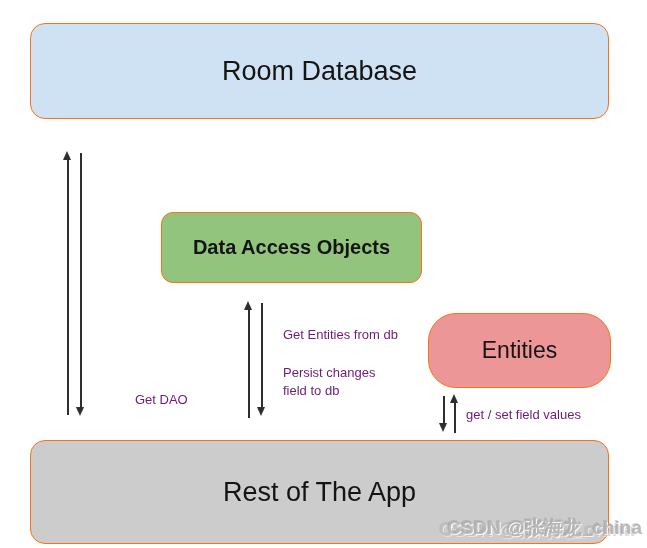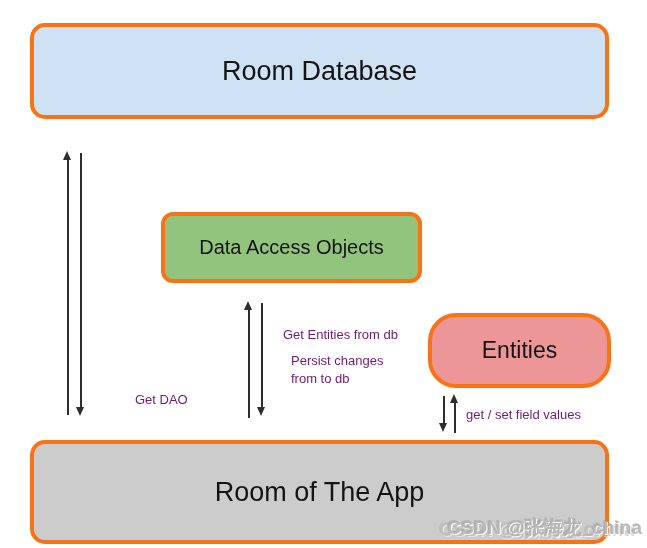--- a/index.html
+++ b/index.html
@@ -6,32 +6,32 @@
   .canvas {
     position: relative;
     width: 647px;
     height: 548px;
     background: #ffffff;
     font-family: "Liberation Sans", sans-serif;
     overflow: hidden;
   }
   .box {
     position: absolute;
-    border: 4px solid #f97316;
+    border: 1px solid #f97316;
     display: flex;
     align-items: center;
     justify-content: center;
     box-sizing: border-box;
   }
   .box-label {
     color: #141414;
     white-space: nowrap;
   }
   .box-room    { left: 30px;  top: 23px;  width: 579px; height: 96px;  border-radius: 15px; }
-  .box-dao     { left: 161px; top: 212px; width: 261px; height: 71px;  border-radius: 12px; }
+  .box-dao     { left: 161px; top: 212px; width: 261px; height: 71px;  border-radius: 12px; font-weight: bold; }
   .box-entities{ left: 428px; top: 313px; width: 183px; height: 75px;  border-radius: 28px; }
   .box-rest    { left: 30px;  top: 440px; width: 579px; height: 104px; border-radius: 15px; }
   .fs-lg { font-size: 27px; }
   .fs-md { font-size: 20px; }
   .fs-en { font-size: 23px; }
 
   .vline {
     position: absolute;
     width: 2px;
     background: #2e2e2e;
@@ -89,21 +89,21 @@
 
   <div class="box box-dao" style="background-color: rgb(147, 196, 125);">
     <span class="box-label fs-md">Data Access Objects</span>
   </div>
 
   <div class="box box-entities" style="background-color: rgb(236, 150, 152);">
     <span class="box-label fs-en">Entities</span>
   </div>
 
   <div class="box box-rest" style="background-color: rgb(204, 204, 204);">
-    <span class="box-label fs-lg">Room of The App</span>
+    <span class="box-label fs-lg">Rest of The App</span>
   </div>
 
   <div class="head up" style="left:63px;  top:151px;"></div>
   <div class="vline" style="left:67px;  top:159px; height:256px;"></div>
   <div class="vline" style="left:80px;  top:153px; height:255px;"></div>
   <div class="head down" style="left:76px;  top:407px;"></div>
 
   <div class="head up" style="left:244px; top:301px;"></div>
   <div class="vline" style="left:248px; top:309px; height:109px;"></div>
   <div class="vline" style="left:261px; top:303px; height:105px;"></div>
@@ -111,23 +111,23 @@
 
   <div class="vline" style="left:443px; top:396px; height:28px;"></div>
   <div class="head down" style="left:439px; top:423px;"></div>
   <div class="head up" style="left:450px; top:394px;"></div>
   <div class="vline" style="left:454px; top:402px; height:31px;"></div>
 
   <div class="flow-label" style="left:92px;  top:391px;margin-left:43px;">Get DAO</div>
 
   <div class="flow-label" style="left:283px; top:326px;">Get Entities from db</div>
 
-  <div class="flow-label" style="left:283px; top:352px;margin-left:8px;">
+  <div class="flow-label" style="left:283px; top:364px;">
     <div>Persist changes</div>
-    <div>from to db</div>
+    <div>field to db</div>
   </div>
 
   <div class="flow-label" style="left:466px; top:406px;">get / set field values</div>
 
   <div class="watermark">
     <span class="wm-layer wm-ghost">CSDN @张海龙_china</span>
     <span class="wm-layer">CSDN @张海龙_china</span>
   </div>
 
 </div>

